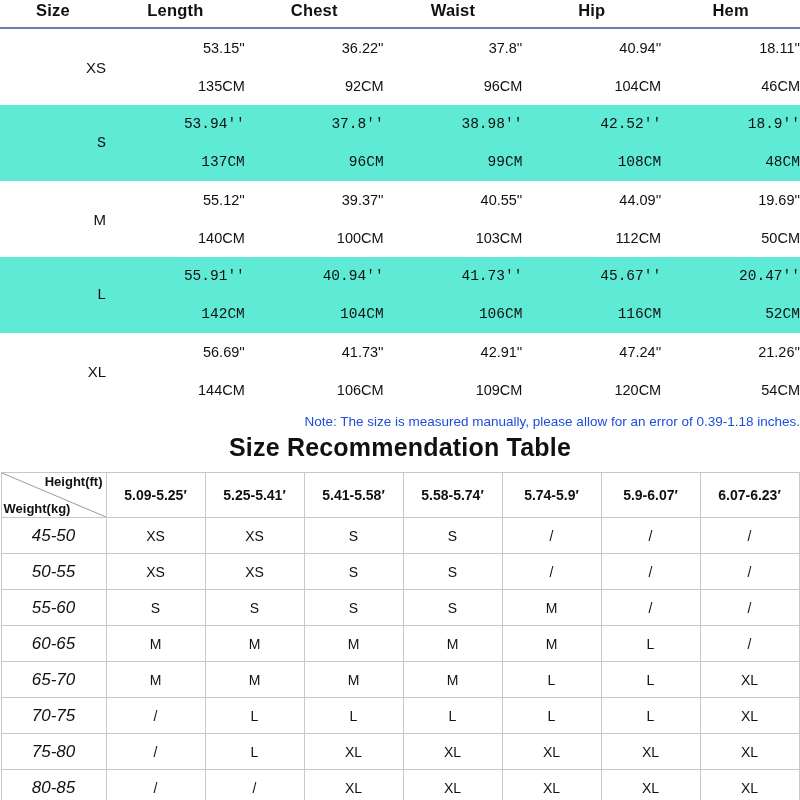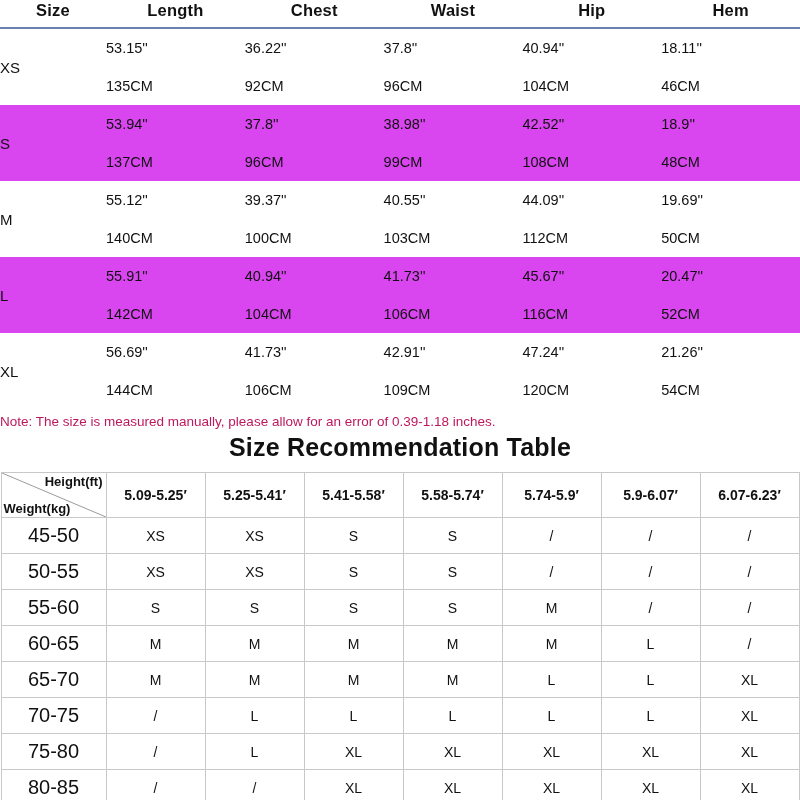--- a/index.html
+++ b/index.html
@@ -39,36 +39,37 @@
     height: 4px;
   }
   .head-rule-line {
     height: 2px;
     background: #6b7fad;
     width: 100%;
   }
 
   #size-table td {
     font-size: 14.5px;
-    text-align: left;
+    text-align: right;
     vertical-align: middle;
     padding: 0;
     height: 38px;
   }
   #size-table td.size-cell {
     font-size: 15px;
   }
   #size-table tbody tr.shaded td {
-    background: #d946ef;
+    background: #5eead4;
+    font-family: Liberation Mono, monospace;
   }
 
   .note {
-    text-align: left;
+    text-align: right;
     font-size: 13.5px;
-    color: #be185d;
+    color: #1d4ed8;
     margin: 4px 0 0 0;
     line-height: 18px;
   }
 
   .rec-title {
     text-align: center;
     font-size: 25px;
     font-weight: bold;
     margin: 2px 0 10px 0;
     letter-spacing: .2px;
@@ -129,21 +130,22 @@
     position: absolute;
     bottom: 1px;
     left: 2px;
     font-size: 13px;
     font-weight: bold;
     line-height: 15px;
     white-space: nowrap;
   }
 
   #rec-table tbody td.rowhead {
-    font-size: 20px;
+    font-size: 17px;
+    font-style: italic;
   }
 </style>
 </head>
 <body>
 
 <table id="size-table">
   <colgroup>
     <col class="c-size">
       <col class="c-data">
       <col class="c-data">

